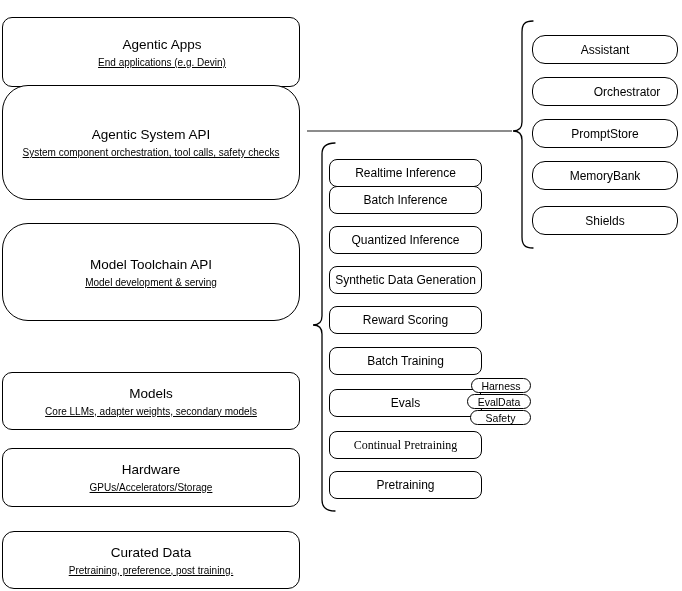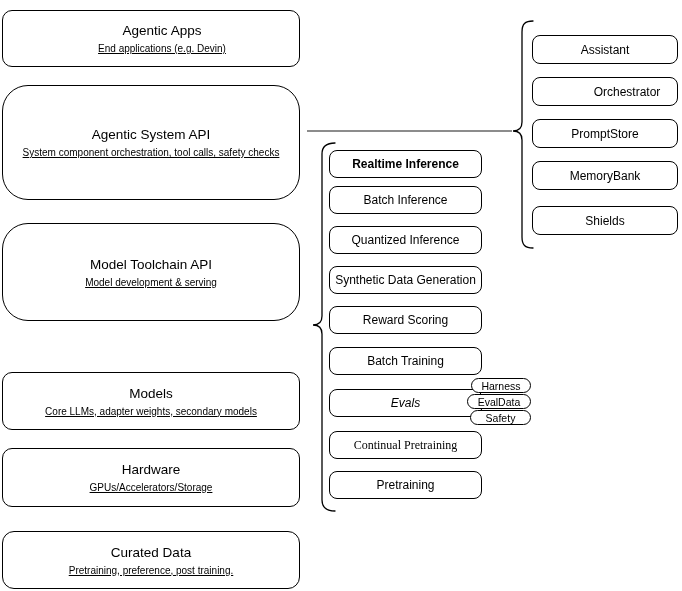--- a/index.html
+++ b/index.html
@@ -69,21 +69,21 @@
     color: var(--text);
   }
   .rbox {
     position: absolute;
     left: 532px;
     width: 146px;
     height: 29px;
     box-sizing: border-box;
     background: var(--node_fill);
     border: 1px solid var(--node_border);
-    border-radius: 8px;
+    border-radius: 13px;
     display: flex;
     align-items: center;
     justify-content: center;
     font-size: 12px;
     white-space: nowrap;
     color: var(--text);
   }
   .pill {
     position: absolute;
     box-sizing: border-box;
@@ -105,21 +105,21 @@
 <body style="--node_fill: #ffffff; --node_border: #000000; --text: #000000; --brace: #000000; --connector: #666666;">
 
 <div class="canvas">
 
   <svg class="connector-layer" viewBox="0 0 682 591" xmlns="http://www.w3.org/2000/svg">
     <path class="conn-line" d="M 307 131 L 512 131"></path>
     <path class="brace" d="M 335 143 C 327 143 322 146 322 154 L 322 316 C 322 322 319 325 313 325 C 319 325 322 328 322 334 L 322 500 C 322 508 327 511 335 511"></path>
     <path class="brace" d="M 533 21 C 525 21 522 24 522 32 L 522 122 C 522 128 519 131 513 131 C 519 131 522 134 522 140 L 522 237 C 522 245 525 248 533 248"></path>
   </svg>
 
-  <div class="lbox" style="top:10px; height:57px; border-radius:10px;padding-left:22px;">
+  <div class="lbox" style="top:17px; height:70px; border-radius:10px;padding-left:22px;">
     <div class="ltitle node-text">Agentic Apps</div>
     <div class="lsub node-text">End applications (e.g. Devin)</div>
   </div>
 
   <div class="lbox" style="top:85px; height:115px; border-radius:26px;">
     <div class="ltitle node-text">Agentic System API</div>
     <div class="lsub node-text">System component orchestration, tool calls, safety checks</div>
   </div>
 
   <div class="lbox" style="top:223px; height:98px; border-radius:26px;">
@@ -135,39 +135,39 @@
   <div class="lbox" style="top:531px; height:58px; border-radius:12px;">
     <div class="ltitle node-text">Curated Data</div>
     <div class="lsub node-text">Pretraining, preference, post training.</div>
   </div>
 
   <div class="lbox" style="top:448px; height:59px; border-radius:10px;">
     <div class="ltitle node-text">Hardware</div>
     <div class="lsub node-text">GPUs/Accelerators/Storage</div>
   </div>
 
-  <div class="mbox" style="top:150px;font-weight:bold;">
+  <div class="mbox" style="top:159px;">
     <span class="node-text">Realtime Inference</span>
   </div>
   <div class="mbox" style="top:226px;">
     <span class="node-text">Quantized Inference</span>
   </div>
   <div class="mbox" style="top:186px;">
     <span class="node-text">Batch Inference</span>
   </div>
   <div class="mbox" style="top:266px;">
     <span class="node-text">Synthetic Data Generation</span>
   </div>
   <div class="mbox" style="top:306px;">
     <span class="node-text">Reward Scoring</span>
   </div>
   <div class="mbox" style="top:347px;">
     <span class="node-text">Batch Training</span>
   </div>
-  <div class="mbox" style="top:389px;font-style:italic;">
+  <div class="mbox" style="top:389px;">
     <span class="node-text">Evals</span>
   </div>
   <div class="mbox" style="top:431px;font-family:Liberation Serif, serif;">
     <span class="node-text">Continual Pretraining</span>
   </div>
   <div class="mbox" style="top:471px;">
     <span class="node-text">Pretraining</span>
   </div>
 
   <div class="pill" style="left:471px; top:378px; width:60px;">

